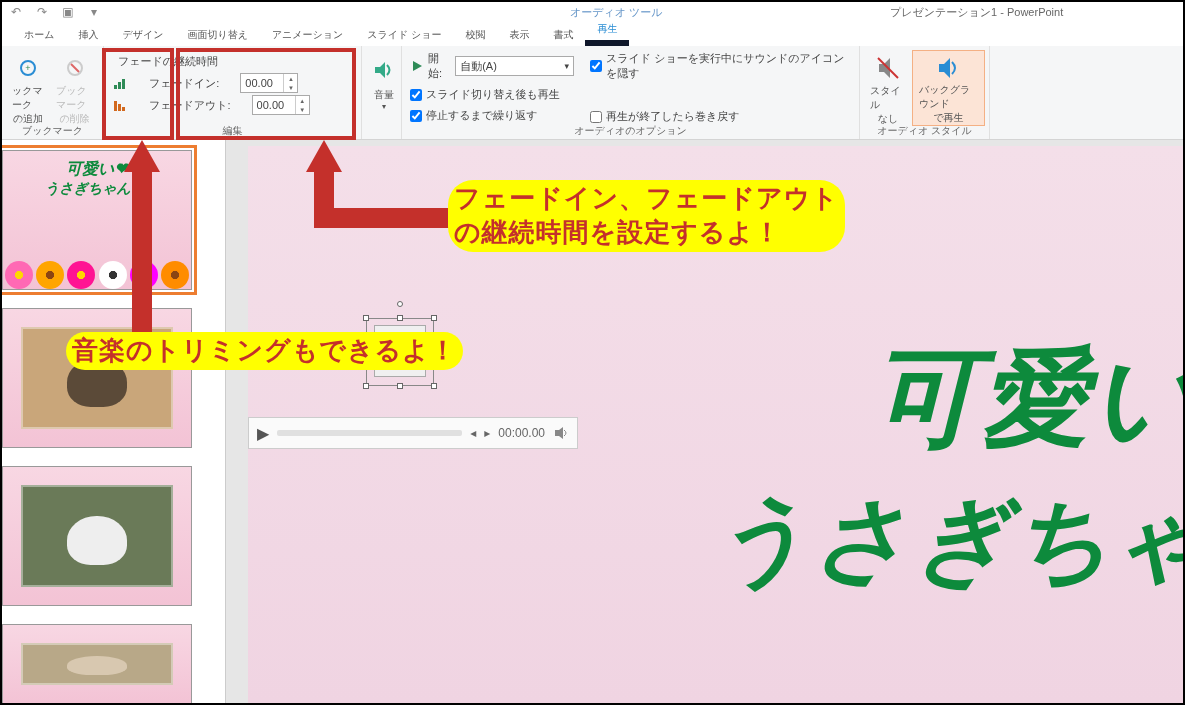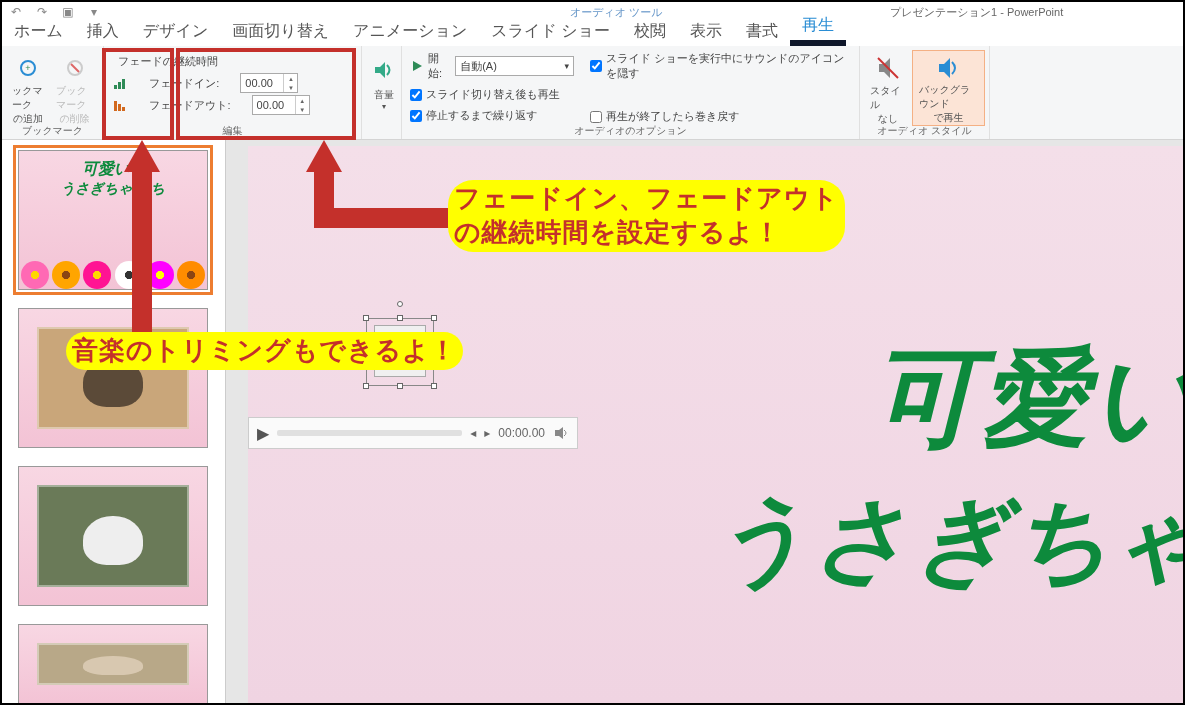--- a/index.html
+++ b/index.html
@@ -5,21 +5,21 @@
 * { margin: 0; padding: 0; box-sizing: border-box; font-family: "Yu Gothic UI", "Meiryo", sans-serif; }
 body { width: 1185px; height: 705px; background: #fff; overflow: hidden; border: 2px solid #000; position: relative; }
 
 .title-area { position: absolute; top: 0; left: 560px; right: 0; height: 20px; display: flex; align-items: center; font-size: 11px; }
 .title-area .tool-tab { color: #6495c8; padding: 0 8px; }
 .title-area .app-title { position: absolute; left: 280px; color: #666; margin-left: 48px; }
 
 .qat { position: absolute; top: 2px; left: 4px; display: flex; gap: 6px; }
 .qat-btn { width: 20px; height: 16px; display: flex; align-items: center; justify-content: center; color: #888; font-size: 12px; }
 
-.tabs { position: absolute; top: 20px; left: 0; right: 0; height: 24px; display: flex; align-items: flex-end; padding-left: 0; font-size: 16px; color: #555; }
+.tabs { position: absolute; top: 20px; left: 0; right: 0; height: 24px; display: flex; align-items: flex-end; padding-left: 10px; font-size: 10px; color: #555; }
 .tabs .tab { padding: 4px 12px; cursor: pointer; }
 .tabs .tab.active { border-bottom: 6px solid #0f172a; color: #2a8dd4; background: #fff; }
 
 .ribbon { position: absolute; top: 44px; left: 0; right: 0; height: 94px; background: #f5f6f7; border-bottom: 1px solid #d4d4d4; display: flex; }
 .ribbon-group { border-right: 1px solid #e0e0e0; padding: 2px 4px 0; display: flex; flex-direction: column; position: relative; }
 .ribbon-group-label { position: absolute; bottom: 1px; left: 0; right: 0; text-align: center; font-size: 10px; color: #666; }
 .ribbon-body { flex: 1; display: flex; align-items: flex-start; padding-top: 2px; }
 
 .big-btn { display: flex; flex-direction: column; align-items: center; justify-content: flex-start; padding: 4px 6px 0; font-size: 10px; color: #555; cursor: pointer; min-width: 44px; height: 76px; }
 .big-btn .icon-slot { height: 32px; display: flex; align-items: center; justify-content: center; margin-bottom: 2px; }
@@ -37,21 +37,21 @@
 .fade-label-hdr { font-size: 11px; color: #444; padding: 2px 4px; }
 
 .red-box { border: 4px solid #c4302b; position: absolute; pointer-events: none; }
 .red-arrow { position: absolute; }
 .red-arrow .shaft { background: #c4302b; }
 .red-arrow .head { width: 0; height: 0; }
 
 .annotation { position: absolute; background: #ffff00; color: #c4302b; font-weight: 900; font-size: 26px; padding: 2px 6px; font-family: "Meiryo", sans-serif; letter-spacing: 1px; line-height: 1.3; border-radius: 25px; }
 
 .main { position: absolute; top: 138px; left: 0; right: 0; bottom: 0; display: flex; }
-.thumb-panel { width: 224px; background: #fff; border-right: 1px solid #ccc; overflow: hidden; padding: 10px 16px; }
+.thumb-panel { width: 224px; background: #fff; border-right: 1px solid #ccc; overflow: hidden; padding: 10px 0; }
 .thumb { width: 190px; height: 140px; margin-bottom: 18px; border: 1px solid #999; position: relative; overflow: hidden; }
 .thumb.selected { outline: 3px solid #ed7d31; outline-offset: 2px; }
 .thumb-bg-pink { background: linear-gradient(#f8d7e3, #f3c3d5); }
 .thumb-title-green { position: absolute; top: 8px; left: 0; right: 0; text-align: center; color: #0d8a3c; font-weight: 900; font-size: 16px; font-style: italic; font-family: "Meiryo", sans-serif; }
 .flower-row { position: absolute; bottom: 0; left: 0; right: 0; height: 60px; display: flex; align-items: flex-end; justify-content: space-around; }
 .flower { width: 28px; height: 28px; border-radius: 50%; position: relative; }
 .rabbit-ph { position: absolute; top: 18px; left: 18px; right: 18px; bottom: 18px; background: #c9a67a; border: 2px solid rgba(255,255,255,.4); }
 .rabbit-ph::after { content: ""; position: absolute; left: 30%; top: 30%; width: 40%; height: 50%; background: #5b4a38; border-radius: 50% 50% 40% 40%; }
 .rabbit-ph.white::after { background: #eee; }
 .rabbit-ph.light::after { background: #d8c8b0; }

